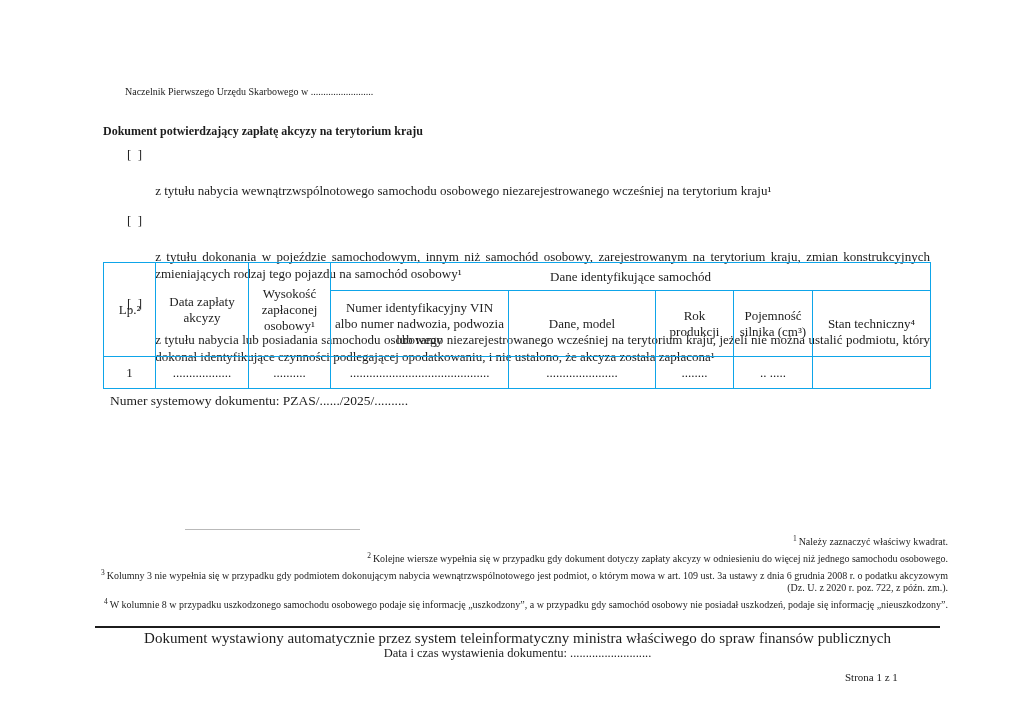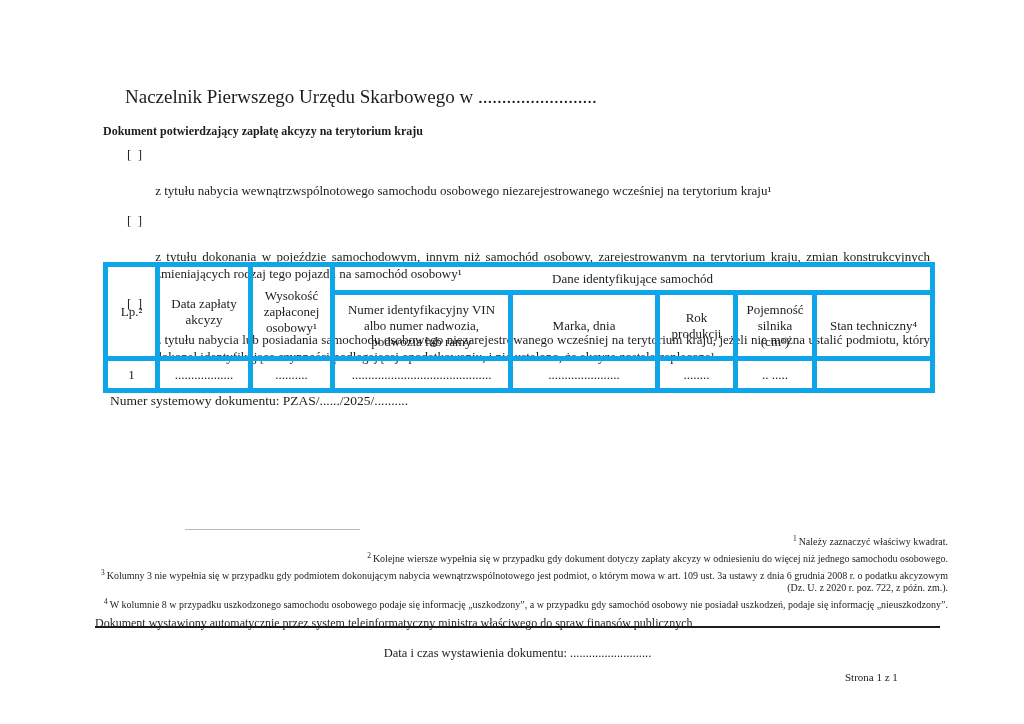--- a/index.html
+++ b/index.html
@@ -1,47 +1,47 @@
 <!DOCTYPE html>
 <html><head>
 <meta charset="utf-8">
 <style>
   * { margin: 0; padding: 0; box-sizing: border-box; }
   html, body { width: 1024px; height: 724px; background: #ffffff; }
   body { font-family: "Liberation Serif", "DejaVu Serif", serif; color: #1c1c1c; }
   .page { position: relative; width: 1024px; height: 724px; background: #fff; overflow: hidden; }
 
-  .addressee { position: absolute; left: 125px; top: 86px; font-size: 19px; }
+  .addressee { position: absolute; left: 125px; top: 86px; font-size: 10px; }
 
   .doc-title { position: absolute; left: 103px; top: 124px; width: 827px;
                font-size: 12px; font-weight: bold; }
 
   .cb-list { position: absolute; left: 127px; top: 146px; width: 803px; }
   .cb-item { display: flex; margin-bottom: 13px; font-size: 13px; line-height: 17px; }
   .cb-bracket { white-space: pre; margin-right: 13px; flex: 0 0 auto; }
   .cb-text { flex: 1 1 auto; text-align: justify; margin-top: 36px; }
 
   .excise-table { position: absolute; left: 103px; top: 262px;
                   border-collapse: collapse; table-layout: fixed; width: 827px;
                   font-size: 13px; }
-  .excise-table th, .excise-table td { border: 5px solid #0ea5e9; text-align: center;
+  .excise-table th, .excise-table td { border: 1px solid #0ea5e9; text-align: center;
                   vertical-align: middle; font-weight: normal; padding: 2px 4px; }
   .excise-table .group-hdr { height: 28px; }
   .excise-table .sub-hdr th { height: 66px; }
   .excise-table .data-row td { height: 32px; }
 
   .sysnum { position: absolute; left: 110px; top: 393px; font-size: 13.5px; }
 
   .fn-sep { position: absolute; left: 185px; top: 529px; width: 175px; height: 1px; background: #b9b9b9; }
   .footnotes { position: absolute; left: 88px; top: 533px; width: 860px; font-size: 10px; line-height: 12.5px; }
   .footnote { padding-left: 11px; text-indent: -11px; margin-bottom: 1px; text-align: right; }
   .footnote sup { font-size: 7.5px; margin-right: 2px; }
 
   .footer-rule { position: absolute; left: 95px; top: 626px; width: 845px; height: 2px; background: #1c1c1c; }
-  .footer-line1 { position: absolute; left: 95px; top: 616px; width: 845px; font-size: 12px; }
+  .footer-line1 { position: absolute; left: 95px; top: 630px; width: 845px; text-align: center; font-size: 15px; }
   .footer-line2 { position: absolute; left: 95px; top: 646px; width: 845px; text-align: center; font-size: 12.5px; }
   .page-num { position: absolute; left: 845px; top: 671px; font-size: 11px; }
 </style>
 </head>
 <body>
 
 <div class="page">
 
   <div class="addressee">Naczelnik Pierwszego Urzędu Skarbowego w .........................</div>
 
@@ -75,21 +75,21 @@
     </colgroup>
     <tbody>
         <tr class="group-hdr">
       <th rowspan="2">Lp.²</th>
       <th rowspan="2">Data zapłaty akcyzy</th>
       <th rowspan="2">Wysokość zapłaconej osobowy¹</th>
       <th colspan="5">Dane identyfikujące samochód</th>
     </tr>
     <tr class="sub-hdr">
       <th>Numer identyfikacyjny VIN albo numer nadwozia, podwozia lub ramy</th>
-      <th>Marka, dnia</th>
+      <th>Dane, model</th>
       <th>Rok produkcji</th>
       <th>Pojemność silnika (cm³)</th>
       <th>Stan techniczny⁴</th>
     </tr>
     <tr class="data-row">
       <td>1</td>
       <td>..................</td>
       <td>..........</td>
       <td>...........................................</td>
       <td>......................</td>

